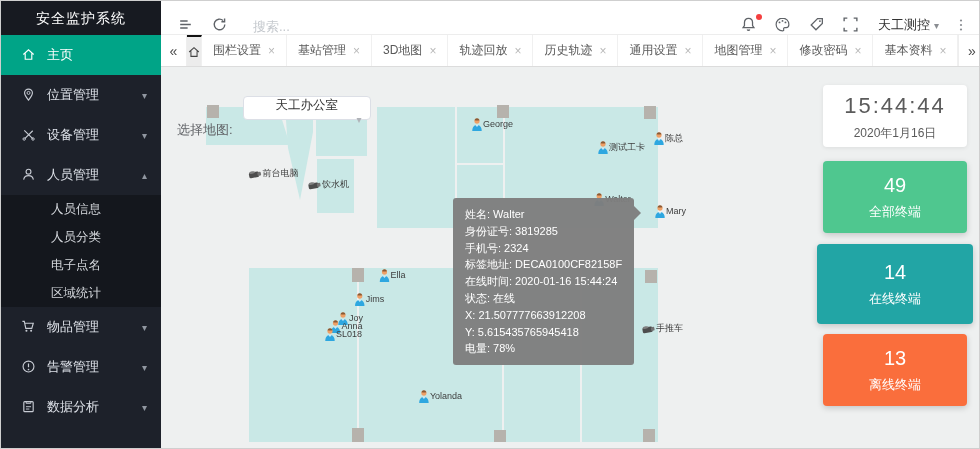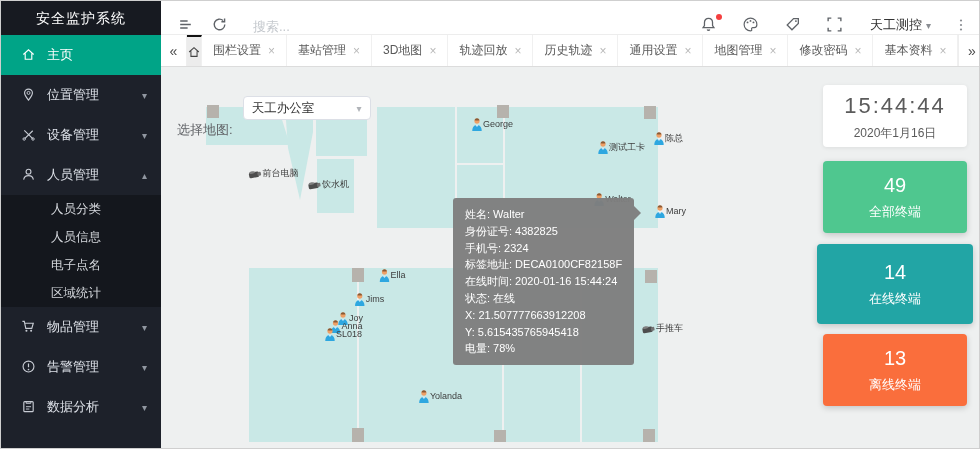--- a/index.html
+++ b/index.html
@@ -18,41 +18,41 @@
   .mi-caret { margin-left:auto; color:#9096a0; font-size:10px; }
   .submenu { background:#14171d; }
   .submenu-item { height:28px; line-height:28px; padding-left:50px; color:#d5d8dd; font-size:12.5px; cursor:pointer; }
 
   
   #topbar { position:absolute; left:160px; top:0; width:820px; height:34px; background:#fff; border-bottom:1px solid #ededed; display:flex; align-items:flex-end; z-index:5; }
   .tb-icon { width:18px; height:18px; color:#5f6368; margin-left:16px; cursor:pointer; position:relative; flex:0 0 auto; }
   .tb-icon svg { width:17px; height:17px; display:block; }
   #search-input { border:none; outline:none; font-size:13px; color:#333; margin-left:24px; width:180px; background:transparent; }
   #search-input::placeholder { color:#c3c7cc; }
-  .tb-right { margin-left:auto; display:flex; align-items:center;gap:8px; }
+  .tb-right { margin-left:auto; display:flex; align-items:center; }
   .red-dot { position:absolute; right:-4px; top:-2px; width:6px; height:6px; border-radius:50%; background:#f53f3f; }
   .tb-user { display:flex; align-items:center; margin-left:18px; font-size:13px; color:#333; cursor:pointer; }
   .tb-user .caret { color:#8a8d92; font-size:10px; margin-left:4px; }
   .tb-kebab { margin:0 12px 0 14px; color:#8a8d92; cursor:pointer; }
   .tb-kebab svg { width:16px; height:16px; display:block; }
 
   
   #tabbar { position:absolute; left:160px; top:34px; width:820px; height:32px; background:#fff; border-bottom:1px solid #dcdcdc; display:flex; align-items:stretch; z-index:5; }
   .tab-nav { width:26px; display:flex; align-items:center; justify-content:center; color:#4a4a4a; font-size:14px; cursor:pointer; border-right:1px solid #eee; flex:0 0 auto; }
   .tab-nav.right { border-right:none; border-left:1px solid #eee; }
   .tab { display:flex; align-items:center; padding:0 11px; font-size:12px; color:#595959; border-right:1px solid #f0f0f0; cursor:pointer; white-space:nowrap; }
   .tab .close { color:#b9b9b9; font-size:12px; margin-left:7px; cursor:pointer; }
   .tab.home { width:38px; justify-content:center; background:#ececec; border-top:2px solid #111; padding:0; }
   .tab.home svg { width:14px; height:14px; color:#444; }
   #tab-spacer { flex:1; }
 
   
   #map-toolbar { position:absolute; left:176px; top:76px; display:flex; align-items:center; z-index:4; }
   #map-select-label { font-size:13px; color:#606266; margin-right:10px;margin-top:44px; }
-  #map-select { width:128px; height:24px; background:#fff; border:1px solid #dcdfe6; border-radius:4px; font-size:12.5px; color:#333; display:flex; align-items:center; padding:0 8px; cursor:pointer; }
+  #map-select { width:128px; height:24px; background:#fff; border:1px solid #dcdfe6; border-radius:4px; font-size:12.5px; color:#333; display:flex; align-items:center; padding:0 8px; cursor:pointer;flex-direction:column; }
   #map-select .caret { margin-left:auto; color:#b0b3b8; font-size:10px; }
 
   #floorplan { position:absolute; left:160px; top:66px; z-index:1; }
 
   .marker { position:absolute; transform:translateX(-50%); display:flex; align-items:center; z-index:4; cursor:pointer; }
   .marker .mlabel { font-size:9px; color:#3d3d3d; white-space:nowrap; margin-top:-1px; }
   .marker svg { display:block; }
 
   
   #tooltip { position:absolute; left:452px; top:197px; background:rgba(126,126,126,0.97); color:#fff; font-size:11px; padding:8px 12px; border-radius:3px; z-index:6; white-space:nowrap; }
@@ -108,22 +108,22 @@
           <span class="mi-icon">
             <svg viewBox="0 0 16 16">
               <circle cx="8" cy="5" r="2.6" fill="none" stroke="currentColor" stroke-width="1.2"></circle>
               <path d="M2.8 13.4c.6-3 2.6-4.2 5.2-4.2s4.6 1.2 5.2 4.2" fill="none" stroke="currentColor" stroke-width="1.2"></path>
             </svg>
           </span>
           <span>人员管理</span>
           <span class="mi-caret">▴</span>
         </div>
         <div class="submenu">
+          <div class="submenu-item">人员信息</div>
           <div class="submenu-item">人员分类</div>
-          <div class="submenu-item">人员信息</div>
           <div class="submenu-item">电子点名</div>
           <div class="submenu-item">区域统计</div>
         </div>
         <div class="menu-item">
           <span class="mi-icon">
             <svg viewBox="0 0 16 16">
               <path d="M1.5 2.5h2l1.6 7.5h6.4l1.6-5.5H4.2" fill="none" stroke="currentColor" stroke-width="1.2"></path>
               <circle cx="5.8" cy="12.6" r="1.1" fill="currentColor"></circle>
               <circle cx="10.8" cy="12.6" r="1.1" fill="currentColor"></circle>
             </svg>
@@ -397,21 +397,21 @@
           <path d="M3.5 2.2a2.6 2.6 0 0 1 5 0c-1.7.6-3.4.4-5 0Z" fill="#8a5a35"></path>
           <path d="M1.3 13C1.3 8.8 3.4 7 6 7s4.7 1.8 4.7 6Z" fill="#2ea7e0"></path>
           <path d="M4.3 7.3 6 8.7l1.7-1.4" fill="#fff"></path>
         </svg>
         <span class="mlabel">Yolanda</span>
       </div>
     </div>
 
   <div id="tooltip">
       <div class="trow">姓名: Walter</div>
-      <div class="trow">身份证号: 4382825</div>
+      <div class="trow">身份证号: 3819285</div>
       <div class="trow">手机号: 2324</div>
       <div class="trow">标签地址: DECA0100CF82158F</div>
       <div class="trow">在线时间: 2020-01-16 15:44:24</div>
       <div class="trow">状态: 在线</div>
       <div class="trow">X: 21.507777663912208</div>
       <div class="trow">Y: 5.615435765945418</div>
       <div class="trow">电量: 78%</div>
     </div>
 
   <div id="clock-card">

